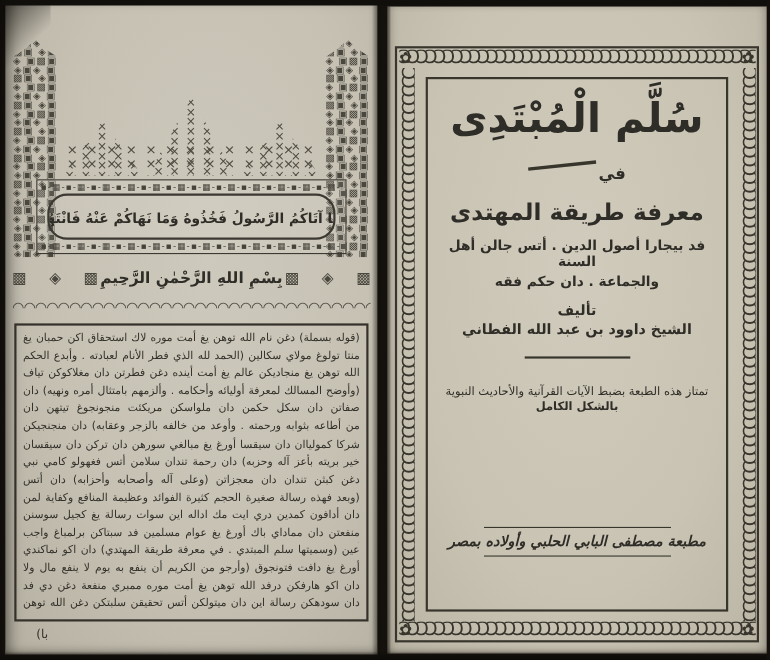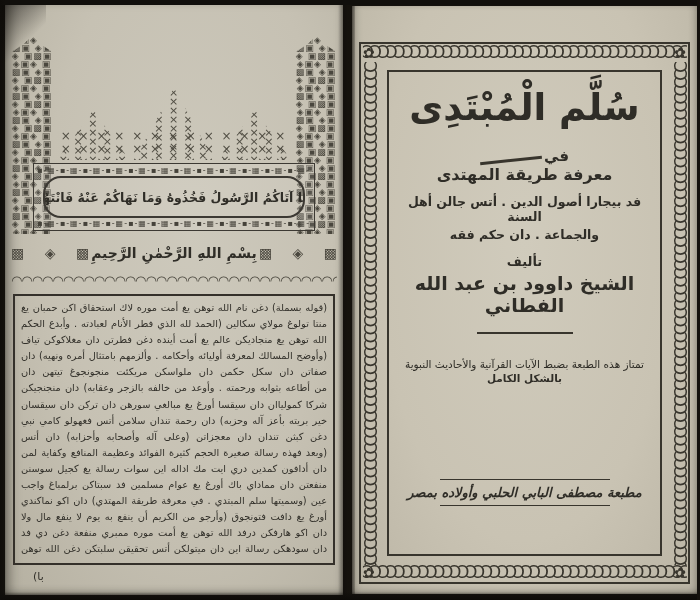--- a/index.html
+++ b/index.html
@@ -51,28 +51,28 @@
   .outer-frame{position:absolute;left:7px;right:8px;top:36px;bottom:10px;border:2px solid #38352d;}
   .rope{color:#38352d;overflow:hidden;}
   .rope-h{position:absolute;left:1px;right:1px;height:16px;white-space:nowrap;text-align:center;font-size:17px;line-height:14px;letter-spacing:-4px;}
   .rope-top{top:1px}.rope-bottom{bottom:1px}
   .rope-v{position:absolute;top:17px;bottom:17px;width:15px;writing-mode:vertical-rl;white-space:nowrap;font-size:17px;line-height:14px;letter-spacing:-4px;text-align:center;}
   .rope-left{left:1px}.rope-right{right:1px}
   .flower{position:absolute;font-size:14px;color:#38352d;line-height:14px;}
   .fl-tl{left:2px;top:2px}.fl-tr{right:2px;top:2px}.fl-bl{left:2px;bottom:2px}.fl-br{right:2px;bottom:2px}
   .inner-frame{position:absolute;left:26px;right:26px;top:26px;bottom:26px;border:2px solid #38352d;direction:rtl;text-align:center;}
   .title{margin-top:14px;font-size:37px;font-weight:bold;letter-spacing:-1px;}
-  .fi-wrap{direction:ltr;margin-top:12px;height:24px;display:flex;align-items:flex-end;justify-content:center;}
+  .fi-wrap{direction:ltr;margin-top:20px;height:24px;display:flex;justify-content:center;}
   .fi-line{width:62px;height:2.5px;background:#38352d;margin:0 2px 4px 0;transform:rotate(-6deg);}
   .fi-word{font-size:15px;font-weight:bold;}
-  .subtitle-main{margin-top:0;font-size:16px;font-weight:bold;}
+  .subtitle-main{margin-top:8px;font-size:21px;font-weight:bold;}
   .subtitle-l1{margin-top:10px;font-size:12.5px;font-weight:bold;}
   .subtitle-l2{margin-top:3px;font-size:12.5px;font-weight:bold;}
   .author-label{margin-top:12px;font-size:13px;font-weight:bold;}
-  .author-name{margin-top:3px;font-size:19px;font-weight:bold;}
+  .author-name{margin-top:3px;font-size:13px;font-weight:bold;}
   .author-blessing{margin-top:3px;font-size:14px;}
   .note-divider{width:96px;border-top:2px solid #38352d;margin:16px auto 8px;}
   .note-1{font-size:10.5px;margin-top:24px;}
   .note-2{margin-top:2px;font-size:10.5px;font-weight:bold;}
   .imprint-block{position:absolute;left:0;right:0;bottom:48px;font-style:italic;}
   .imprint-rule{width:170px;border-top:1.5px solid #38352d;margin:0 auto 5px;}
   .imprint-text{font-size:13px;font-weight:bold;}
   .imprint-rule-b{width:170px;border-top:1.5px solid #38352d;margin:5px auto 0;}
 
   

